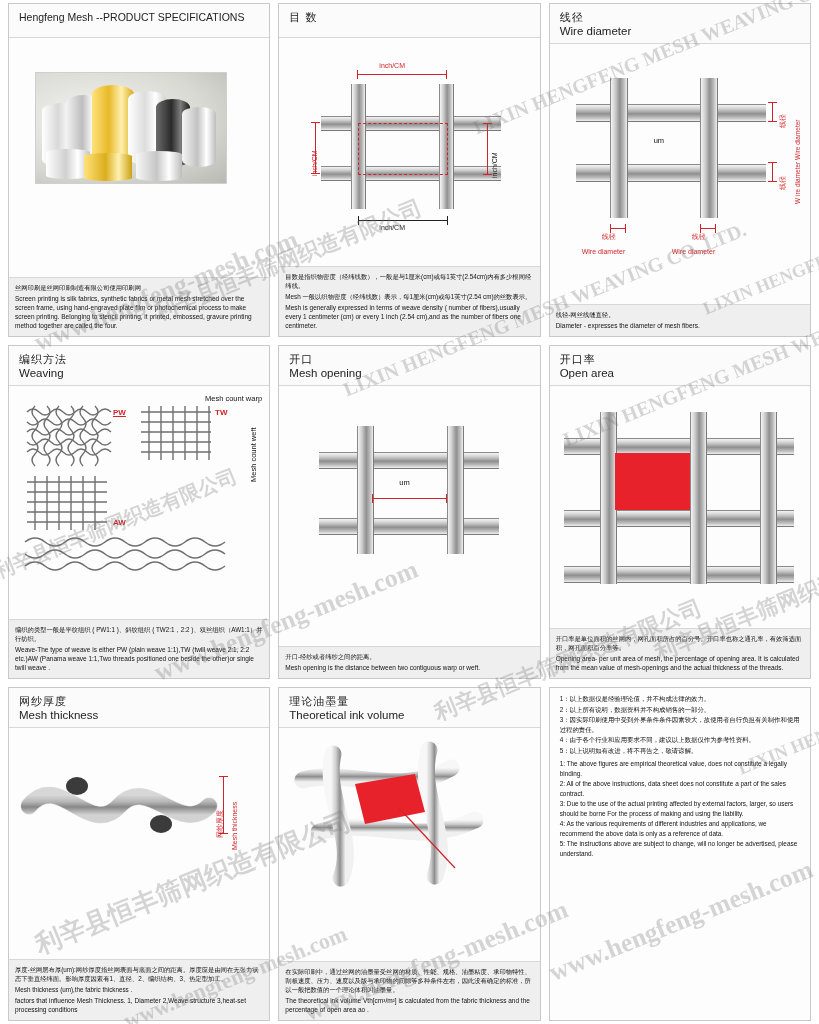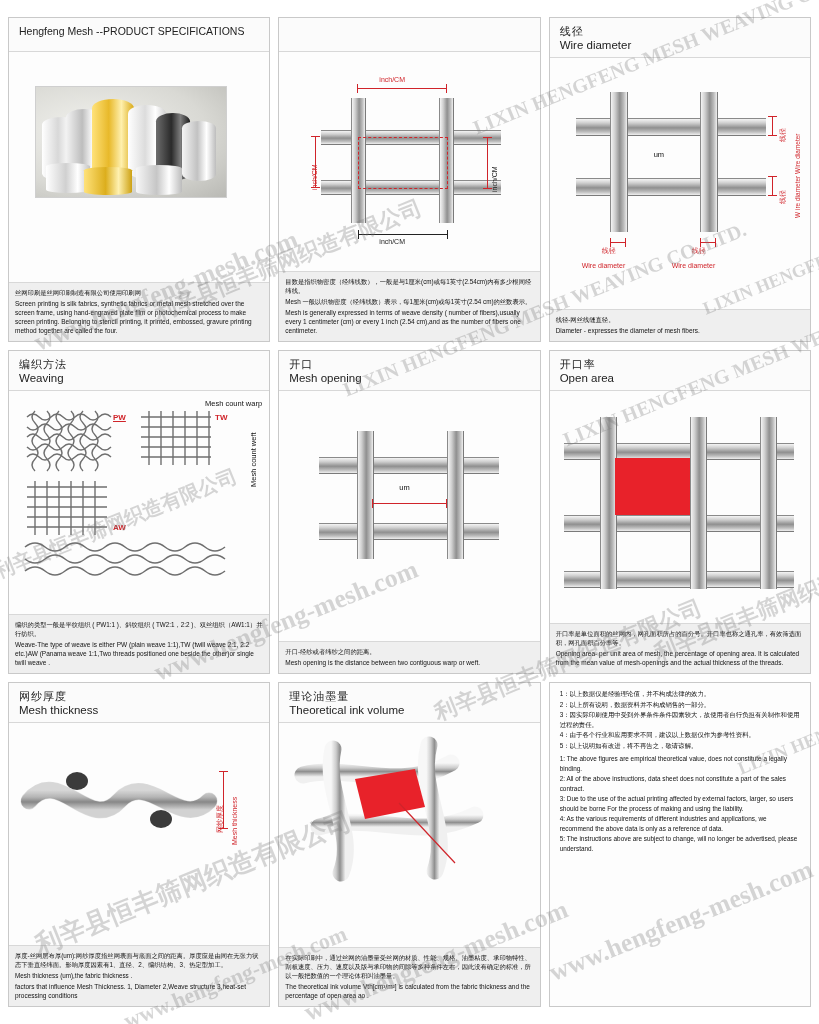--- a/index.html
+++ b/index.html
@@ -13,21 +13,21 @@
     font-family: "Liberation Sans", sans-serif;
     position: relative;
     overflow: hidden;
   }
   .sheet {
     position: relative;
     width: 819px;
     height: 1024px;
     background: #ffffff;
     box-sizing: border-box;
-    padding: 17px 8px;
+    padding: 3px 8px;
     display: grid;
     grid-template-columns: repeat(3, 1fr);
     grid-template-rows: repeat(3, 1fr);
     gap: 8px;
   }
   .card {
     border: 1px solid #c9c9c9;
     background: #fdfdfd;
     position: relative;
     display: flex;
@@ -201,20 +201,21 @@
       </div>
     </div>
     <div class="card-foot">
       <p class="foot-cn">丝网印刷是丝网印刷制造有限公司使用印刷网</p>
       <p class="foot-en">Screen printing is silk fabrics, synthetic fabrics or metal mesh stretched over the screen frame, using hand-engraved plate film or photochemical process to make screen printing. Belonging to stencil printing, it printed, embossed, gravure printing method together are called the four.</p>
     </div>
   </div>
 
   <div class="card">
     <div class="card-head">
+      <div class="head-cn">目 数</div>
     </div>
     <div class="card-body">
       <div style="position:absolute; left:0; top:0; right:0; bottom:0;">
 
         <div class="wire-h" style="left:42px; top:78px; width:180px; height:13px;"></div>
         <div class="wire-h" style="left:42px; top:128px; width:180px; height:13px;"></div>
         <div class="wire-v" style="left:72px; top:46px; width:13px; height:125px;"></div>
         <div class="wire-v" style="left:160px; top:46px; width:13px; height:125px;"></div>
 
         <div class="dashed-red" style="left:79px; top:85px; width:88px; height:50px;"></div>

